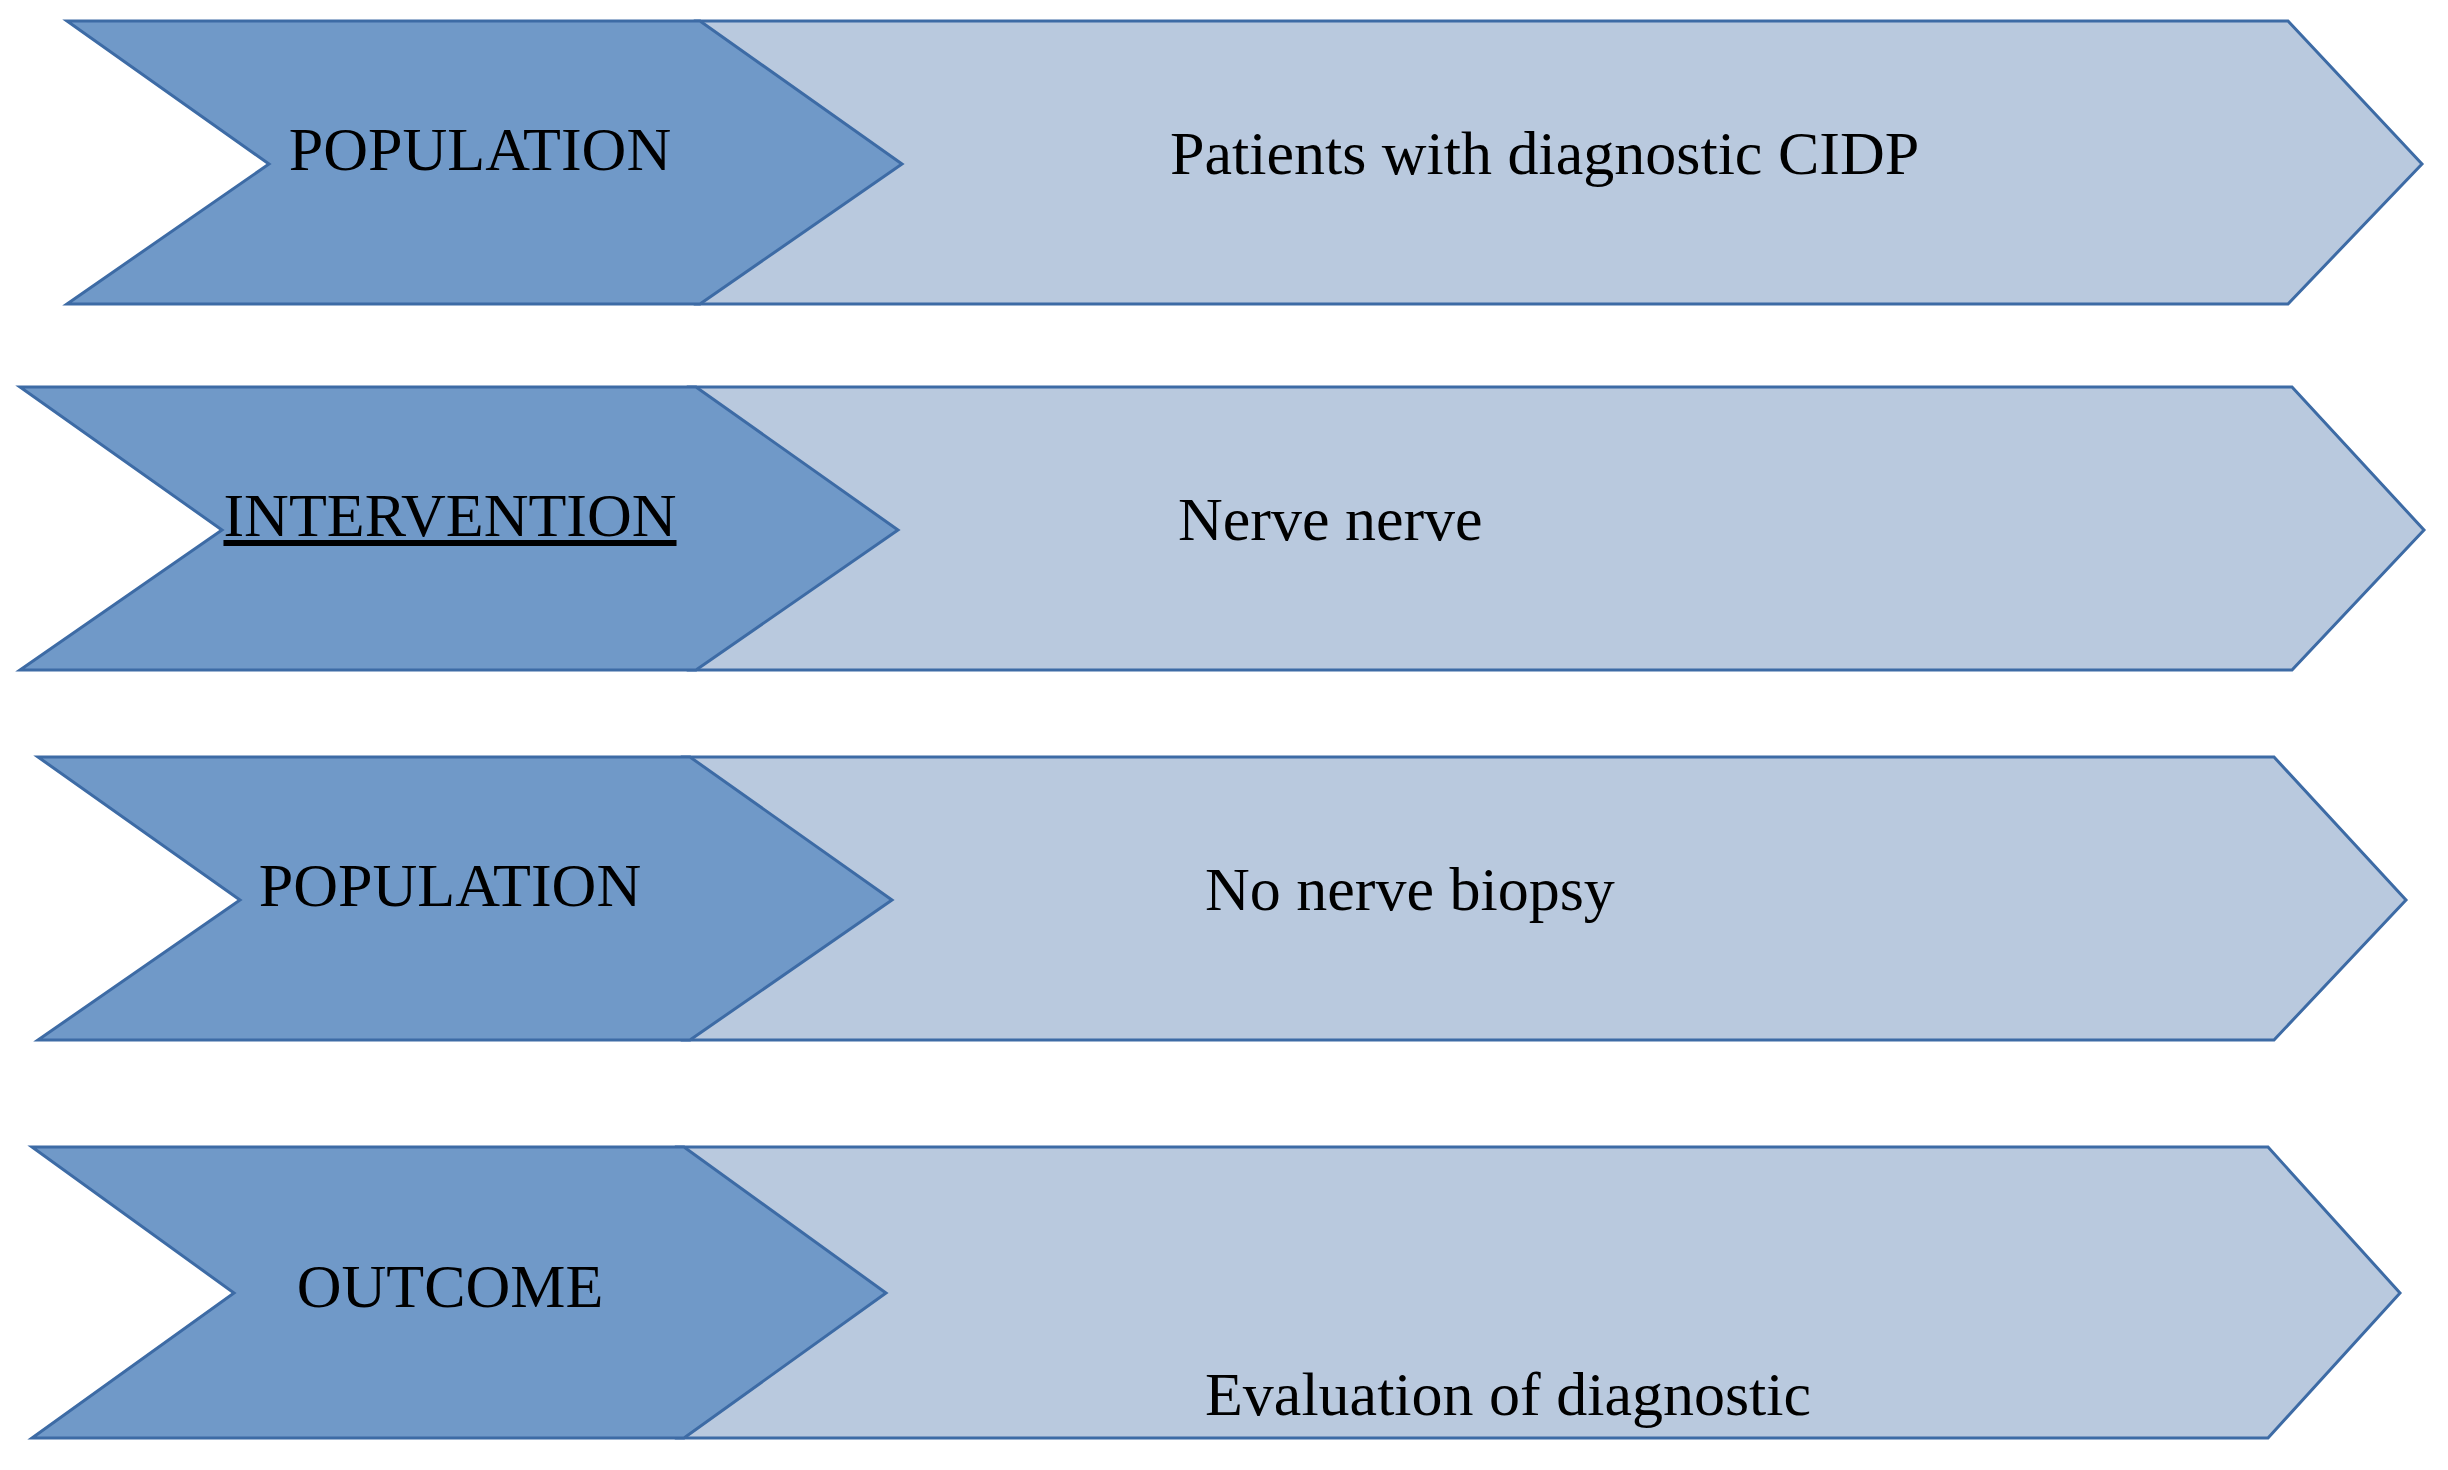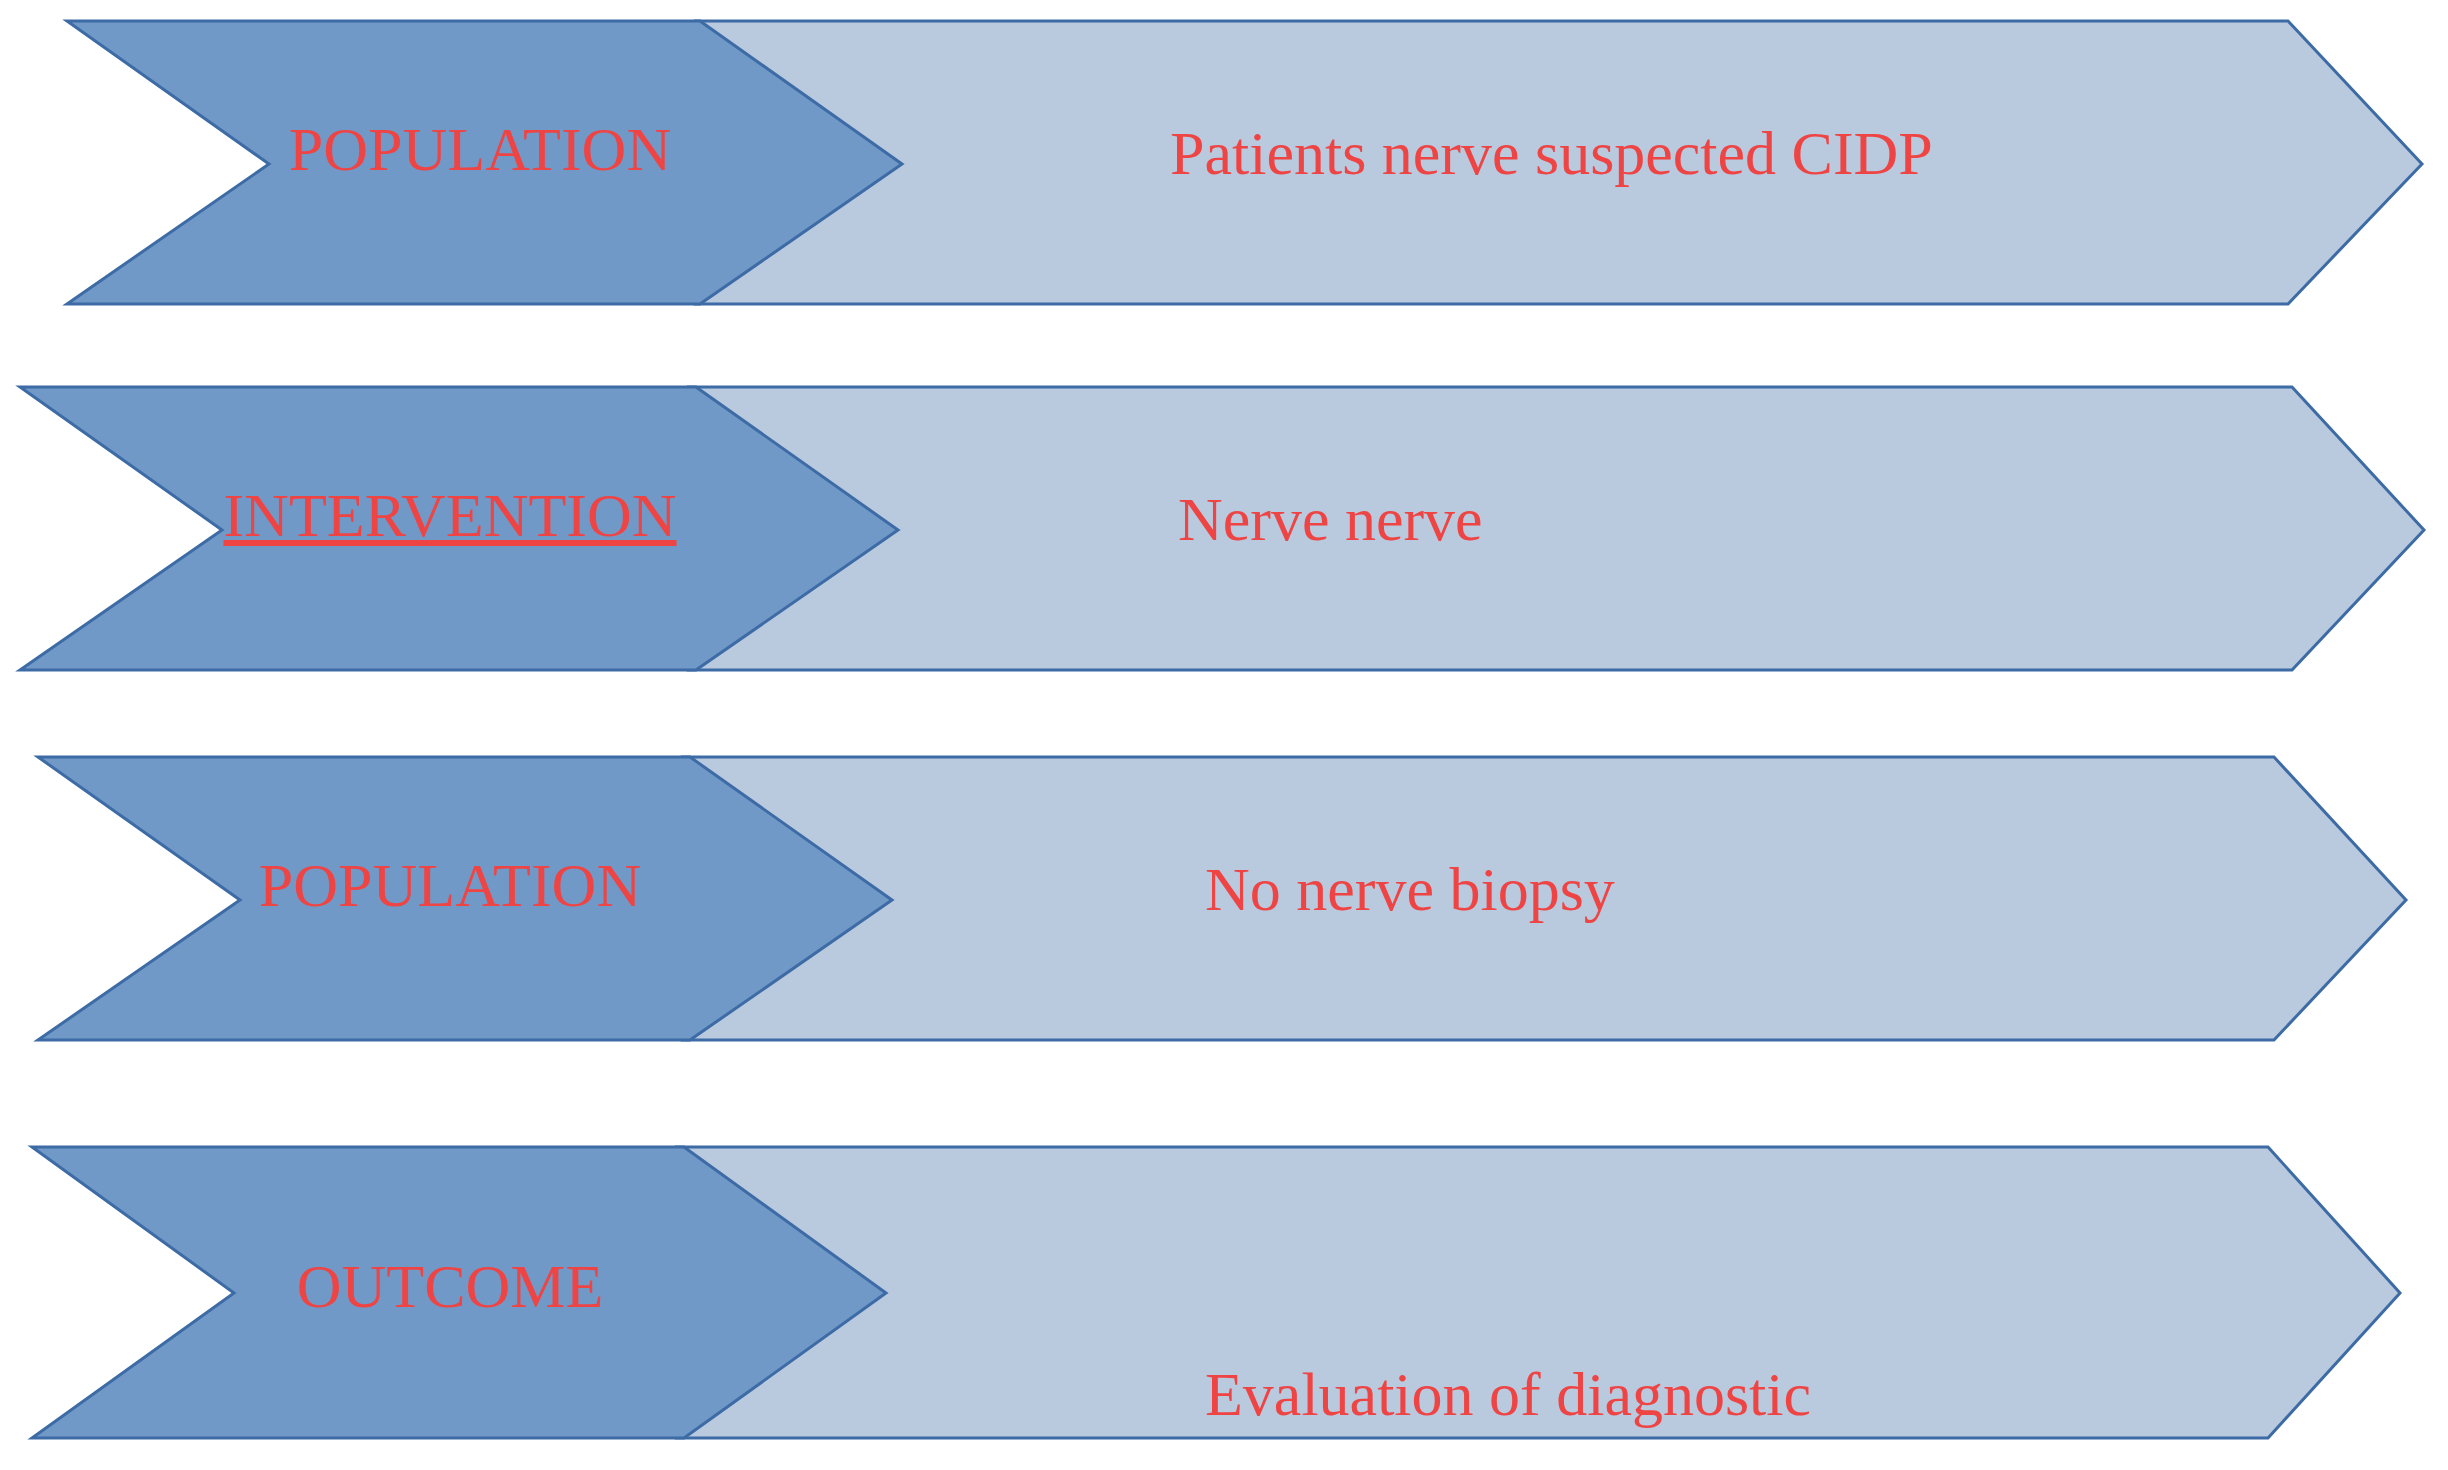--- a/index.html
+++ b/index.html
@@ -37,21 +37,21 @@
   }
   .chev-light {
     fill: #b9c9de;
     stroke: #3d6ba5;
     stroke-width: 3;
     stroke-linejoin: miter;
   }
   .row-label,
   .row-value {
     position: absolute;
-    color: #ef4444;
+    color: #000000;
     font-family: "Liberation Serif", "DejaVu Serif", serif;
     font-weight: 400;
     white-space: pre;
     letter-spacing: 0px;
   }
   .row-label {
     font-size: 62px;
     line-height: 1.06;
     text-align: center;
   }
@@ -70,21 +70,21 @@
 <div id="canvas">
 
   <div class="pico-row" style="top:12px; height:300px;">
     <svg class="row-svg" width="2448" height="300" viewBox="0 0 2448 300">
 
       <polygon class="chev-light" points="697,9 2288,9 2422,152 2288,292 697,292 833,152"></polygon>
 
       <polygon class="chev-dark" points="67,9 700,9 902,152 700,292 67,292 269,152"></polygon>
     </svg>
     <div class="row-label" style="left:130px; top:105px; width:700px;">POPULATION</div>
-    <div class="row-value" style="left:1170px; top:105px; width:1180px;">Patients nerve suspected CIDP</div>
+    <div class="row-value" style="left:1170px; top:105px; width:1180px;">Patients with diagnostic CIDP</div>
   </div>
 
   <div class="pico-row" style="top:378px; height:300px;">
     <svg class="row-svg" width="2448" height="300" viewBox="0 0 2448 300">
       <polygon class="chev-light" points="690,9 2292,9 2424,152 2292,292 690,292 826,152"></polygon>
       <polygon class="chev-dark" points="20,9 696,9 898,152 696,292 20,292 222,152"></polygon>
     </svg>
     <div class="row-label" style="left:100px; top:105px; width:700px;text-decoration:underline;">INTERVENTION</div>
     <div class="row-value" style="left:1178px; top:105px; width:1180px;">Nerve nerve</div>
   </div>

